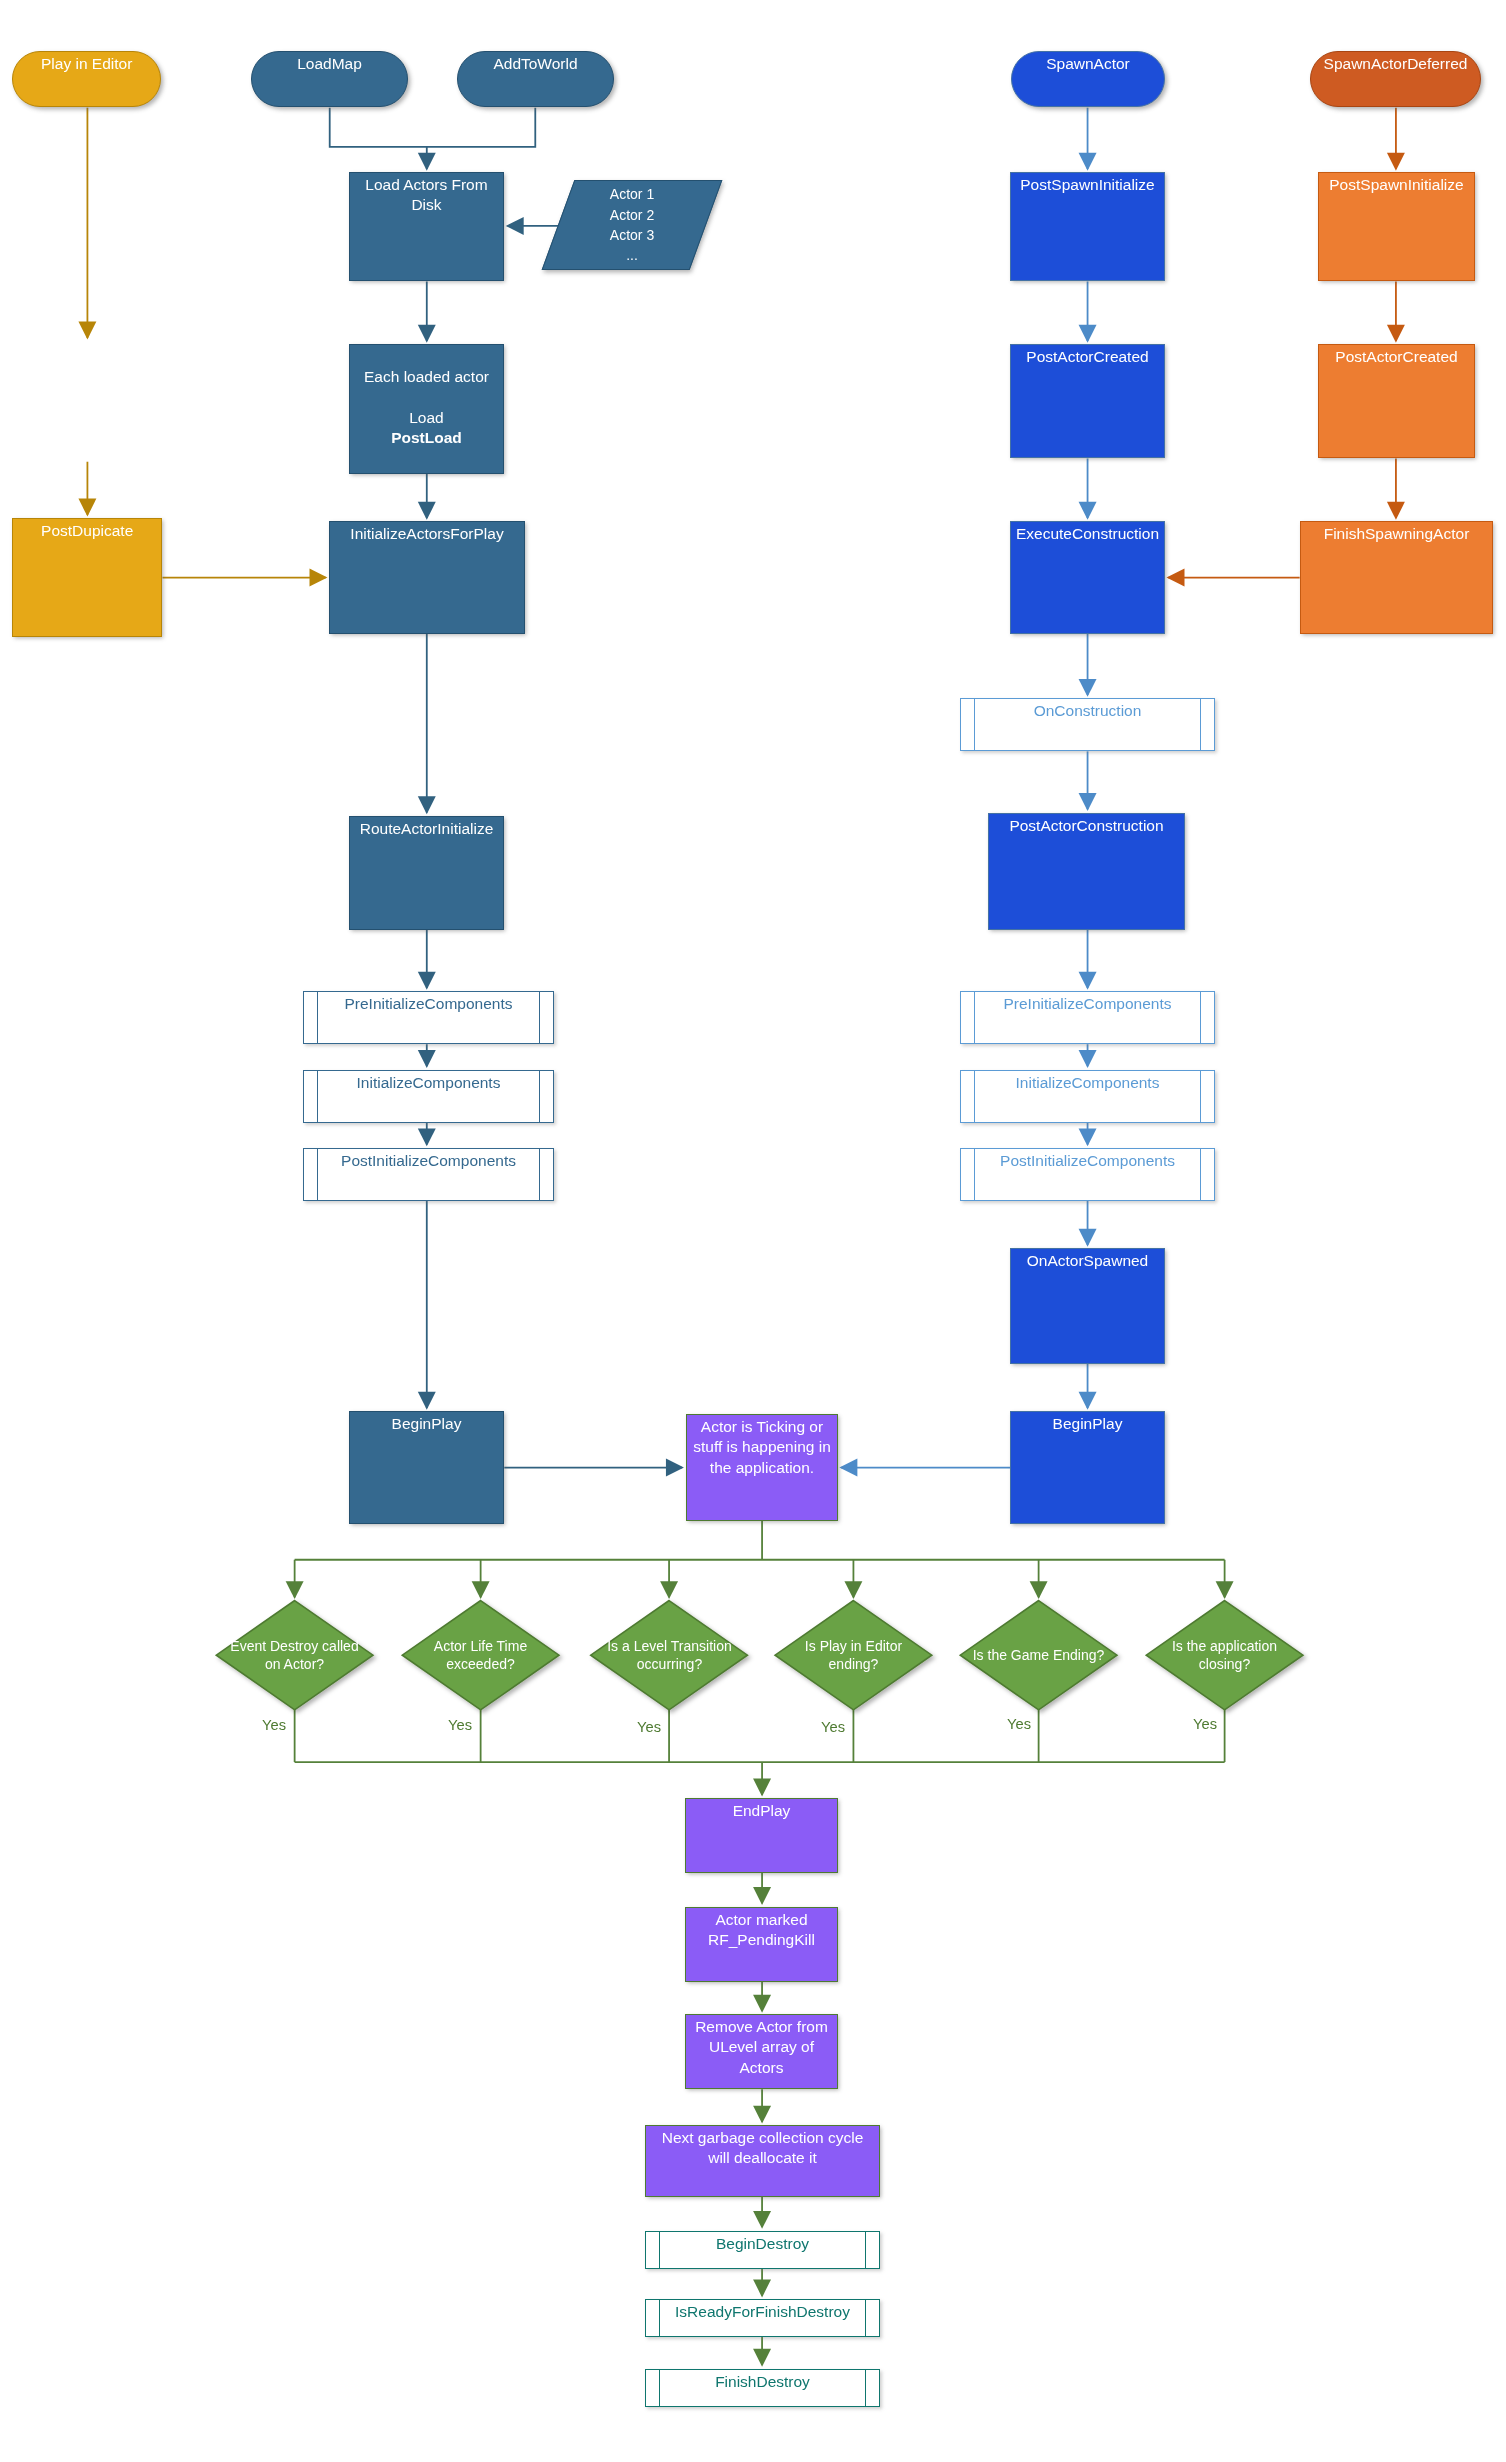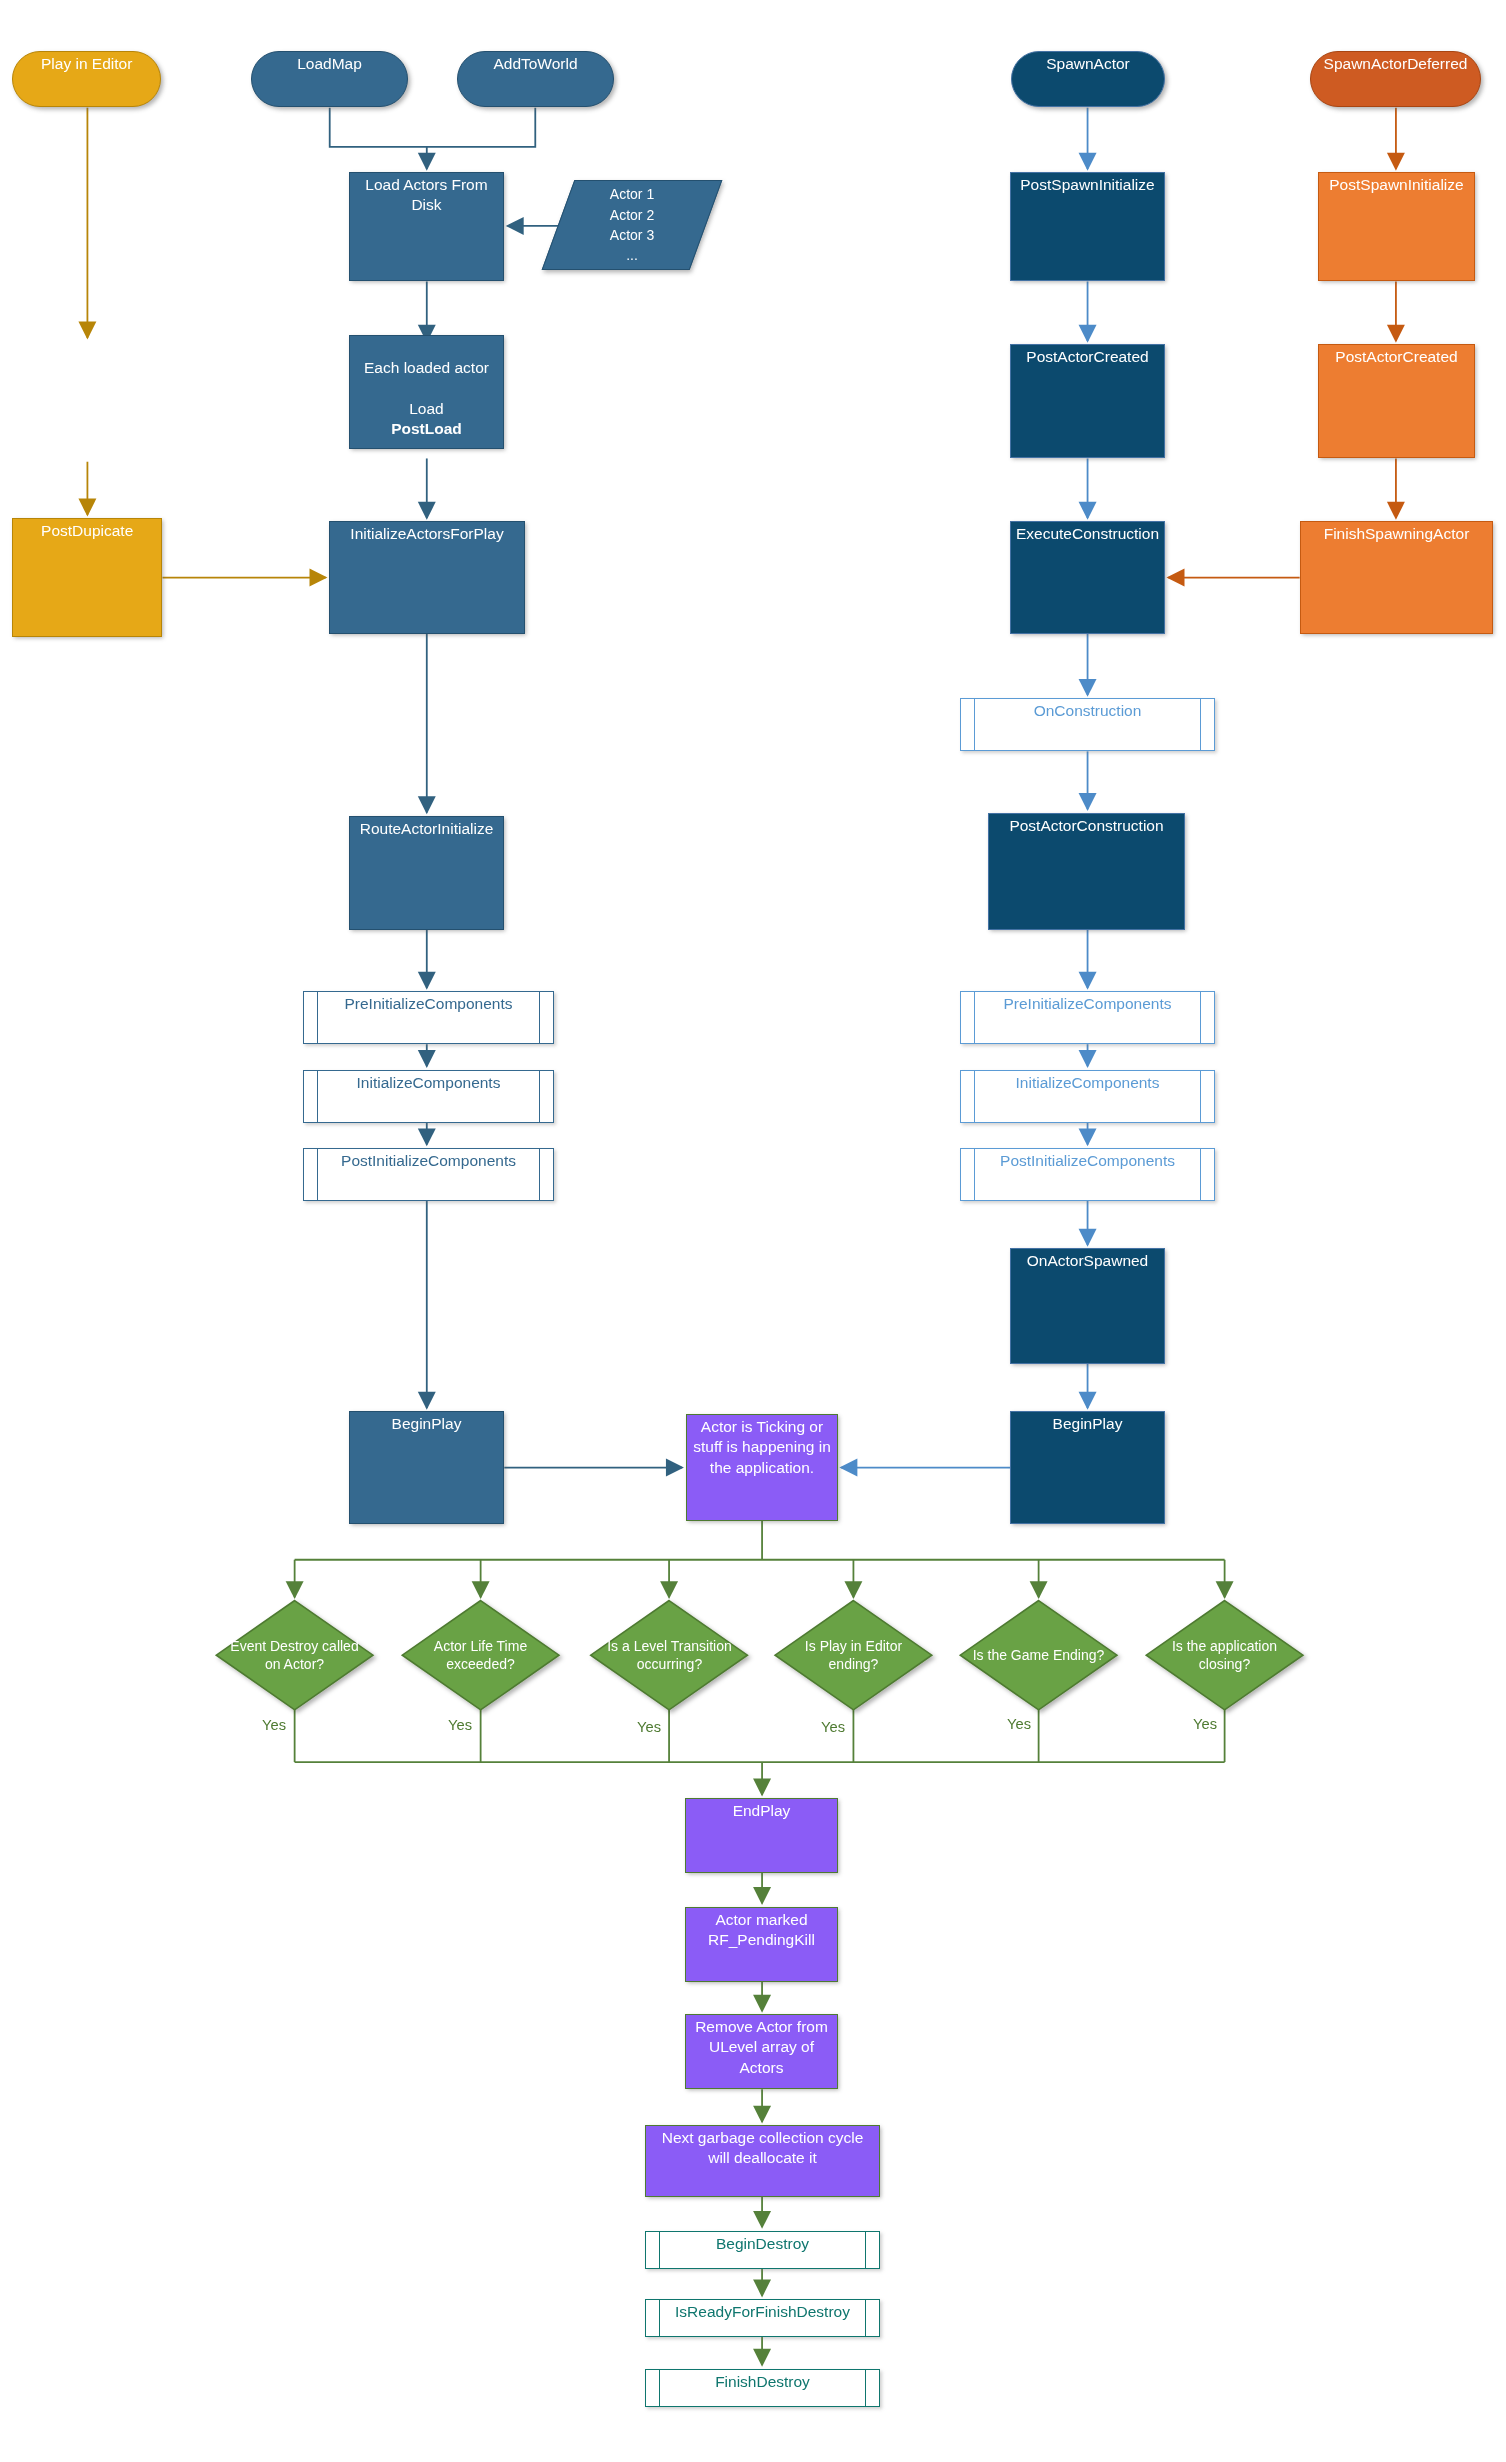--- a/index.html
+++ b/index.html
@@ -24,21 +24,21 @@
     line-height:1.32;
     font-size:15.5px;
     padding:1.6px 4.9px;
   }
   .rect{border:1.6px solid;}
   .stadium{border:1.6px solid;border-radius:28.6px;}
   .stadium .node-label{font-size:15.5px;}
   
   .c-yellow{background:#E6A817;border-color:#B78508;color:#ffffff;}
   .c-dblue {background:#35698F;border-color:#24506F;color:#ffffff;}
-  .c-lblue {background:#0c4a6e;border-color:#4472A4;color:#ffffff;}
+  .c-lblue {background:#1d4ed8;border-color:#4472A4;color:#ffffff;}
   .c-orange{background:#ED7D31;border-color:#C55A11;color:#ffffff;}
   .c-orange-dark{background:#CE5B22;border-color:#A84512;color:#ffffff;}
   .c-green {background:#8b5cf6;border-color:#4E7A31;color:#ffffff;}
   
   .predef{background:#ffffff;border:1.6px solid;box-shadow:1.6px 1.6px 3.3px rgba(120,120,120,0.35);}
   .predef::before,.predef::after{
     content:"";position:absolute;top:0;bottom:0;border-left:1.6px solid;
   }
   .predef::before{left:13px;}
   .predef::after{right:13px;}
@@ -200,21 +200,21 @@
   </div>
 
   <div class="para-wrap" style="left:558px;top:180px;width:148px;height:90px">
     <div class="para-bg"></div>
     <div class="para-label">Actor 1
 Actor 2
 Actor 3
 ...</div>
   </div>
 
-  <div class="node rect c-dblue" style="left:349px;top:335px;width:155px;height:114px">
+  <div class="node rect c-dblue" style="left:349px;top:344px;width:155px;height:130px">
     <div class="node-label">
       <span>Each loaded actor</span><br>
       <span>Load</span>
       <b>PostLoad</b>
     </div>
   </div>
 
   <div class="node rect c-dblue" style="left:329px;top:521px;width:196px;height:113px">
     <div class="node-label">InitializeActorsForPlay</div>
   </div>

